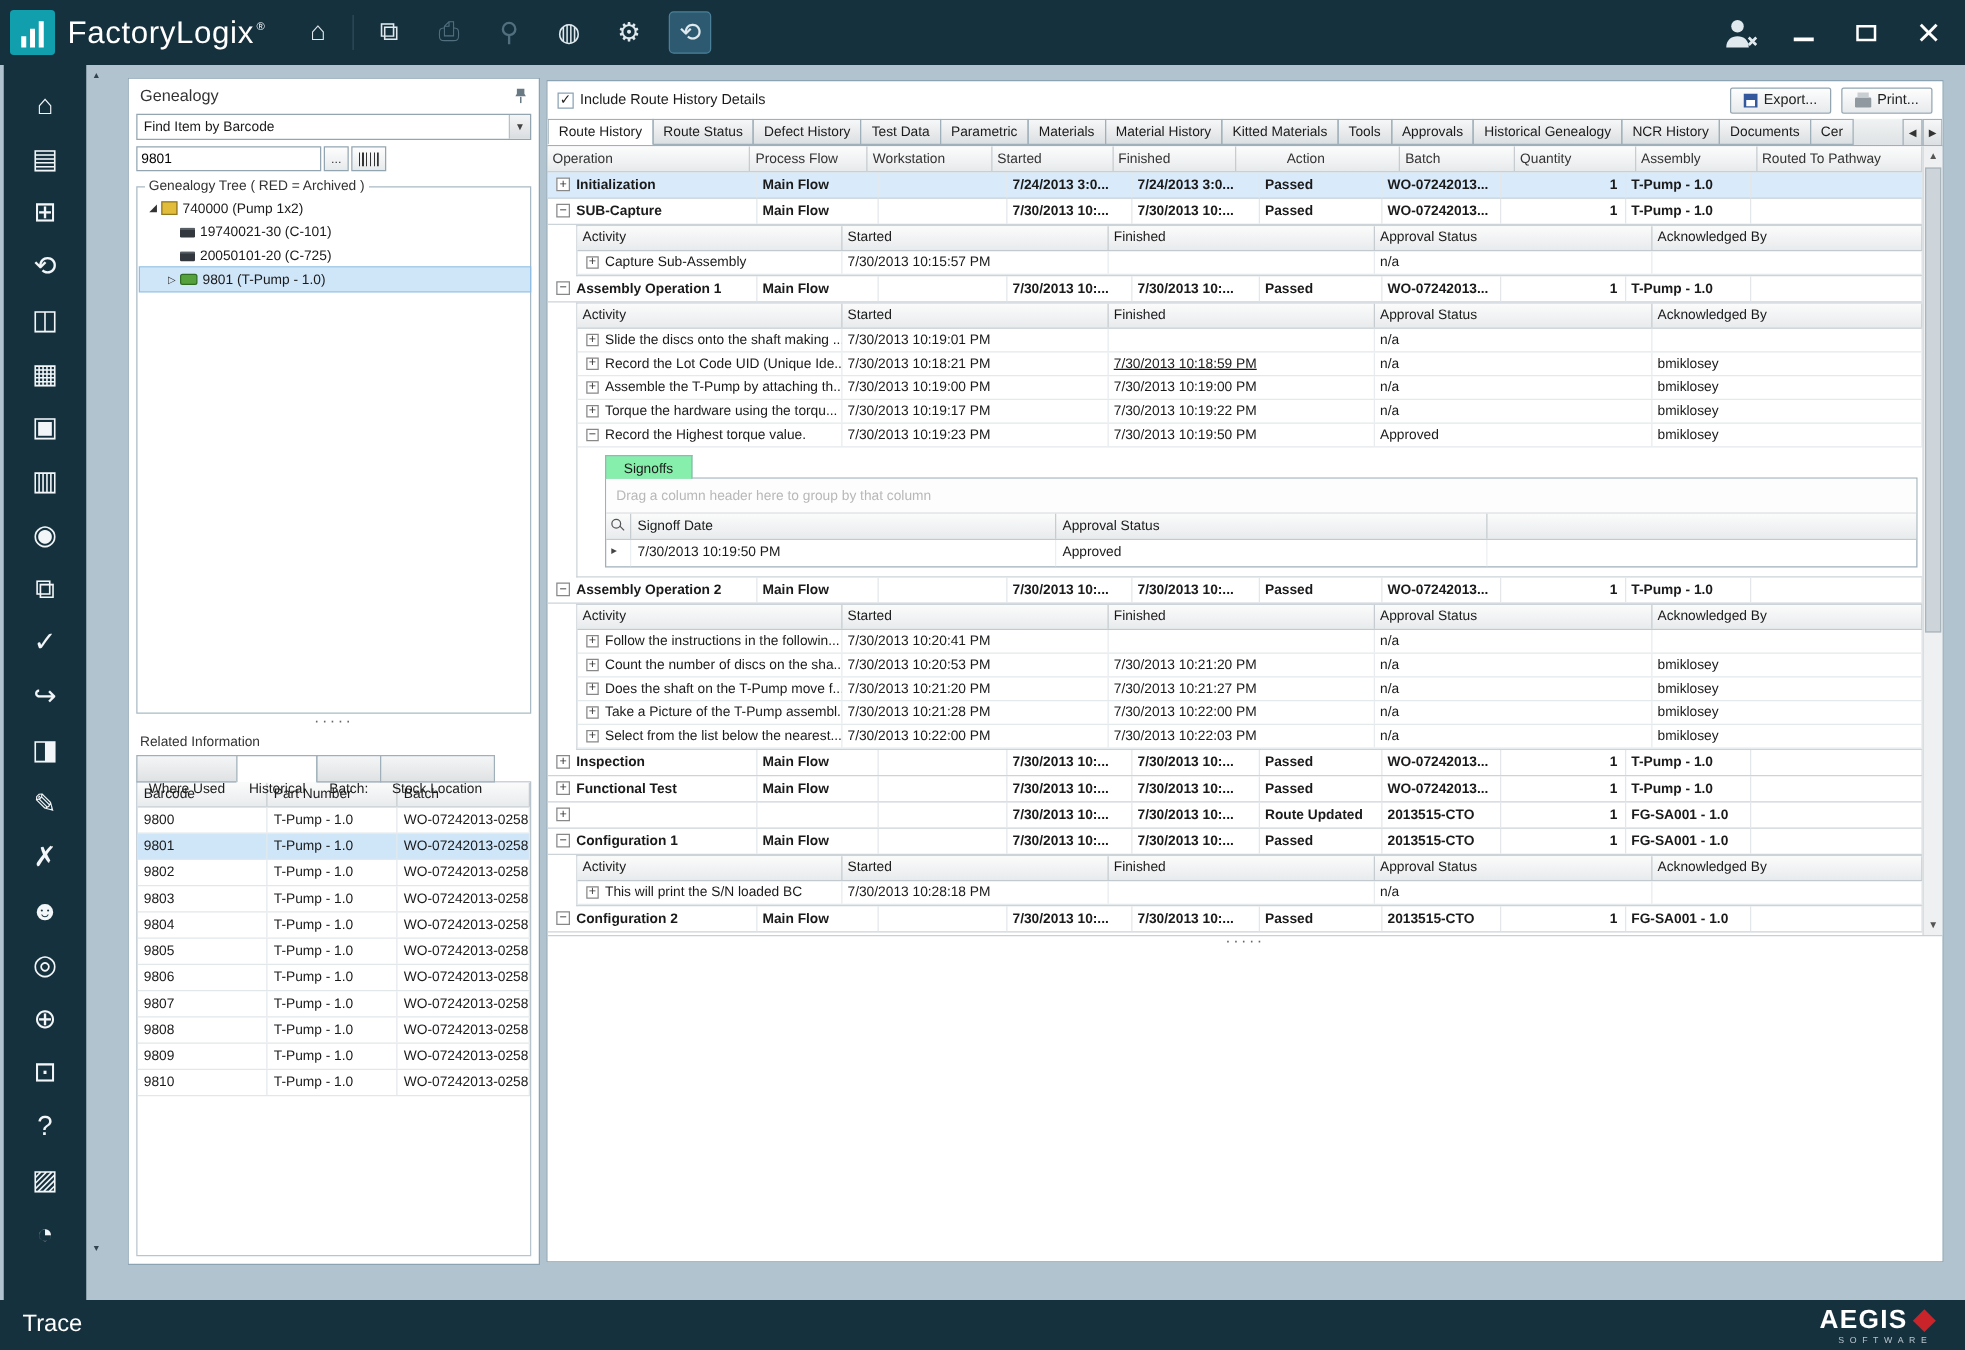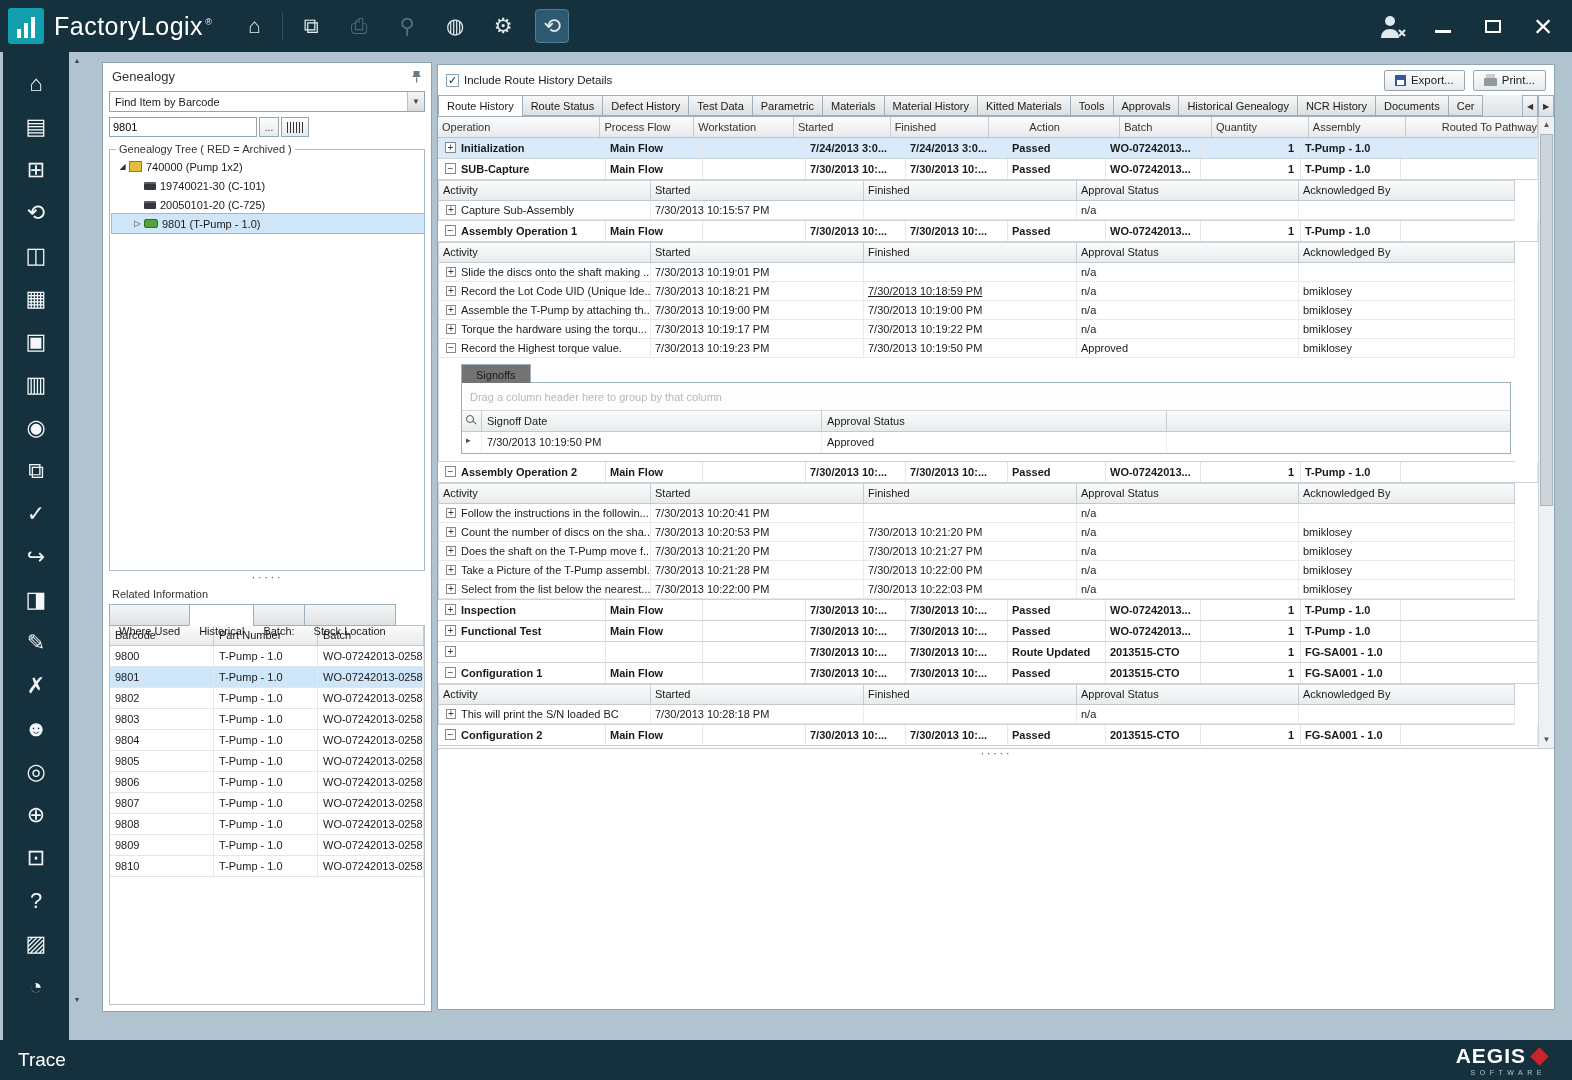--- a/index.html
+++ b/index.html
@@ -80,28 +80,28 @@
   .tsb{width:16px;border:1px solid #9fb0ba;background:linear-gradient(#f6f7f8,#dcdfe1);font-size:8px;color:#333;display:flex;align-items:center;justify-content:center}
   .grid-wrap{position:relative;height:632px;flex:none;overflow:hidden;border-bottom:1px solid #c8d0d5}
   #grid{width:1100px}
   .g-header{display:flex;height:21px;background:linear-gradient(#fcfcfc,#e7eaec);border-bottom:1px solid #b9c2c8;font-size:11px;color:#333}
   .g-header .c{border-right:1px solid #c6ccd0;padding:4px 0 0 4px}
   .g-row{display:flex;height:21px;border-bottom:1px solid #ccd4d9;font-size:11px;font-weight:bold}
   .g-row .c{border-right:1px solid #e3e7ea;padding:4px 0 0 4px;white-space:nowrap;overflow:hidden}
   .g-row.sel{background:#d9eafa}
   .qtyv{text-align:right;padding-right:6px !important}
   .exp{display:inline-block;width:11px;height:11px;border:1px solid #888;background:#fff;font-size:10px;line-height:9px;text-align:center;margin:0 5px 0 3px;font-weight:normal;color:#333;flex:none}
-  .det{width:1077px;border:1px solid #ccd4d9;border-right:none}
+  .det{margin-left:23px;width:1077px;border:1px solid #ccd4d9;border-right:none}
   .det-header{display:flex;height:20px;background:linear-gradient(#fbfbfb,#e8ebed);border-bottom:1px solid #c2cad0;font-size:11px}
   .det-header .c{border-right:1px solid #c6ccd0;padding:3px 0 0 4px}
   .det-row{display:flex;height:19px;border-bottom:1px solid #e4e9ec;font-size:11px}
   .det-row .c{border-right:1px solid #e8ecef;padding:3px 0 0 4px;white-space:nowrap;overflow:hidden;display:flex;align-items:flex-start}
   .det-row .c .exp{width:10px;height:10px;line-height:8px;margin-top:1px}
   .sign-wrap{margin:5px 4px 7px 22px}
-  .sign-tab{display:inline-block;border:1px solid #9fb0ba;border-bottom:none;background:#737373;padding:4px 14px 2px;font-size:11px;position:relative;top:1px}
+  .sign-tab{display:inline-block;border:1px solid #9fb0ba;border-bottom:none;background:#86efac;padding:4px 14px 2px;font-size:11px;position:relative;top:1px}
   .sign-panel{border:1px solid #9fb0ba;background:#fff}
   .groupby{height:28px;color:#b8b8b8;font-size:11px;padding:8px 0 0 8px;border-bottom:1px solid #d6dadd;background:#fdfdfd}
   .sign-header{display:flex;height:21px;background:linear-gradient(#fbfbfb,#e8ebed);border-bottom:1px solid #c2cad0;font-size:11px}
   .sign-header .c{border-right:1px solid #c6ccd0;padding:4px 0 0 5px}
   .sign-row{display:flex;height:21px;font-size:11px}
   .sign-row .c{border-right:1px solid #eceff1;padding:4px 0 0 5px}
   .mag{display:block;width:8px;height:8px;border:1px solid #555;border-radius:50%;position:relative;margin:4px 0 0 4px}
   .mag:after{content:"";position:absolute;width:5px;height:1px;background:#555;transform:rotate(45deg);right:-4px;bottom:-1px}
   .rarr{font-size:9px;color:#444;display:block;margin:3px 0 0 4px}
   .vscroll{position:absolute;top:0;right:0;width:16px;height:100%;background:#eef0f1;border-left:1px solid #d2d7da}
@@ -341,21 +341,21 @@
           <div class="g-header">
             <div class="c" style="width: 168px;">Operation</div>
             <div class="c" style="width: 97px;">Process Flow</div>
             <div class="c" style="width: 103px;">Workstation</div>
             <div class="c" style="width: 100px;">Started</div>
             <div class="c" style="width: 102px;">Finished</div>
             <div class="c" style="width: 98px; margin-left: 36px;">Action</div>
             <div class="c" style="width: 95px;">Batch</div>
             <div class="c" style="width: 100px;">Quantity</div>
             <div class="c" style="width: 100px;">Assembly</div>
-            <div class="c" style="width: 137px; text-align: right;">Routed To Pathway</div>
+            <div class="c" style="width: 137px;">Routed To Pathway</div>
           </div>
           <div class="g-row sel">
             <div class="c" style="width: 168px; display: flex;">
               <span class="exp">+</span>
               <span>Initialization</span>
             </div>
             <div class="c" style="width: 97px;">Main Flow</div>
             <div class="c" style="width: 103px;"></div>
             <div class="c" style="width: 100px;">7/24/2013 3:0...</div>
             <div class="c" style="width: 102px;">7/24/2013 3:0...</div>

